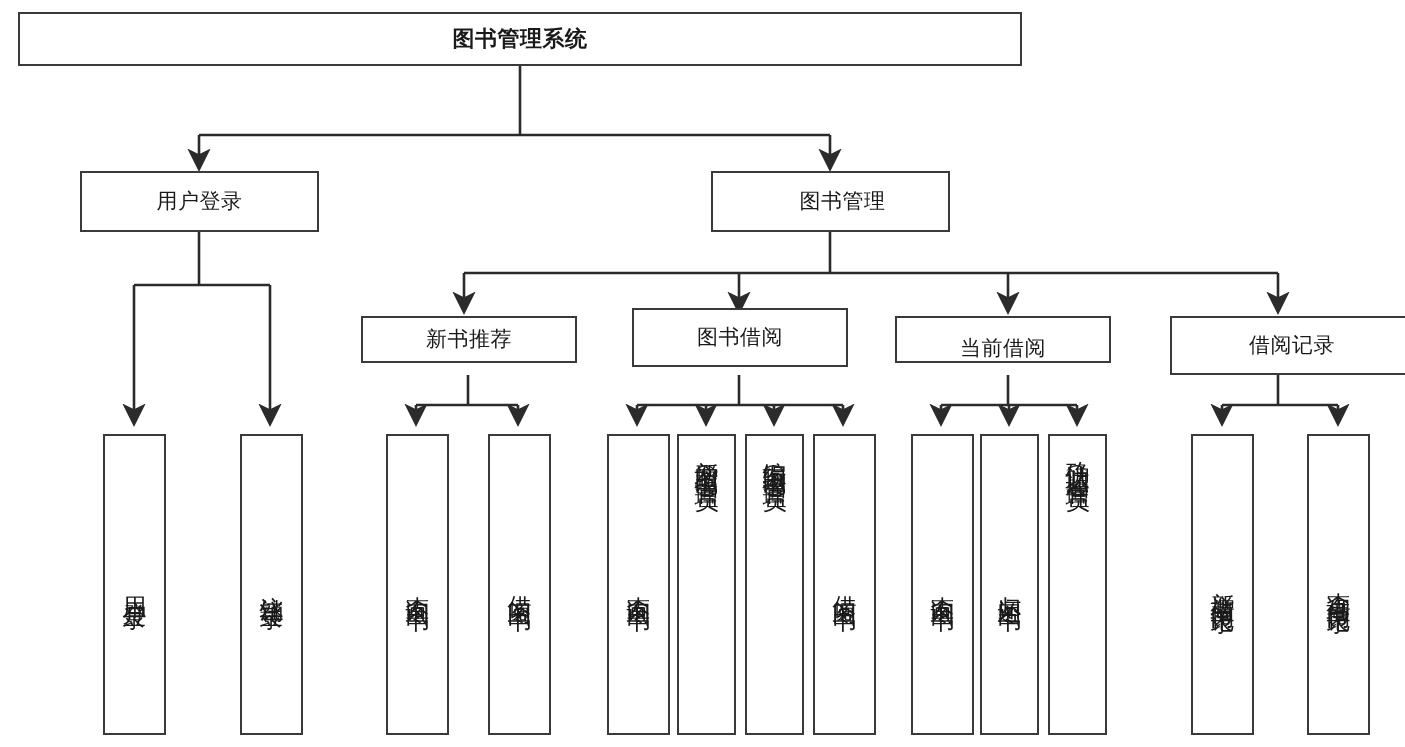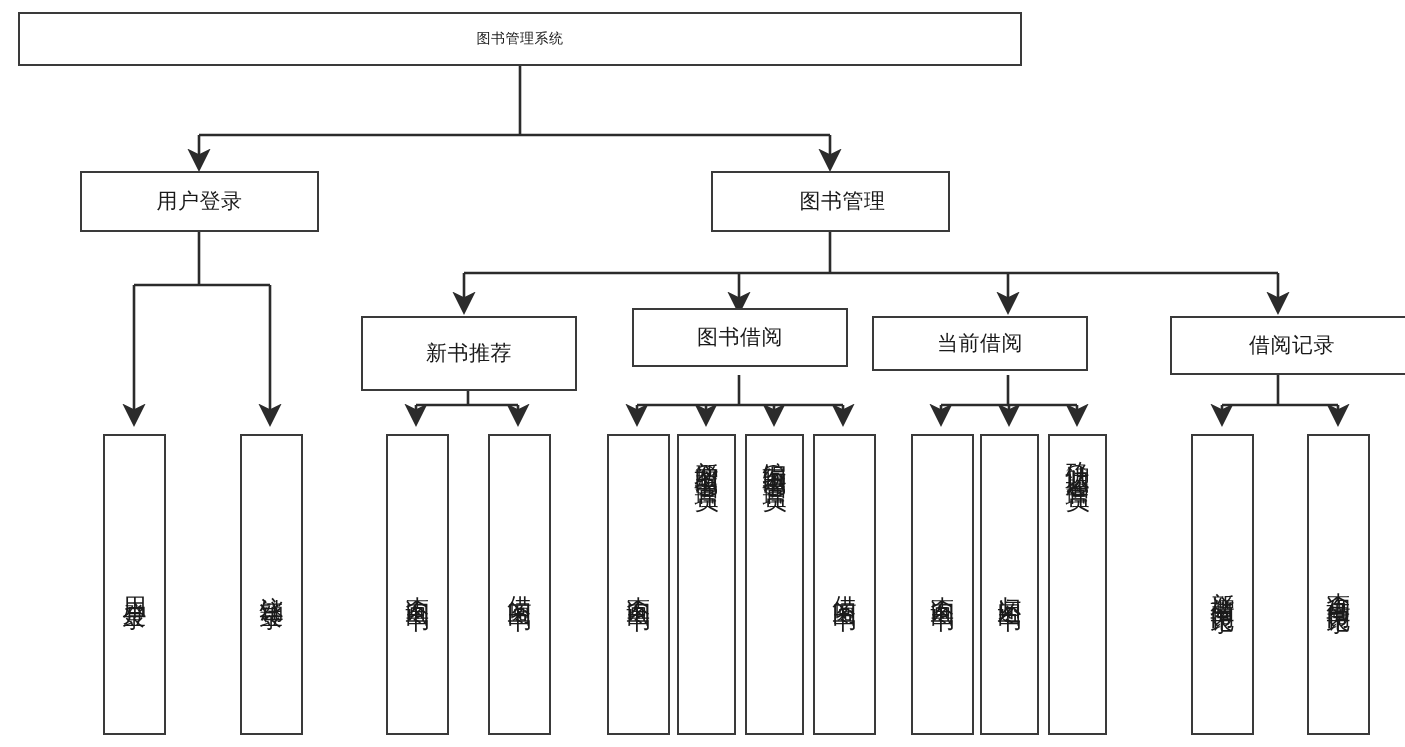--- a/index.html
+++ b/index.html
@@ -40,21 +40,22 @@
     display: block;
     text-align: center;
     letter-spacing: 0.5px;
     line-height: 1.12;
   }
   
   .node.root {
     border-width: 2px;
   }
   .node.root .node-label {
-    font-size: 14px;
+    font-size: 22px;
+    font-weight: bold;
   }
   
   .node.h-box .node-label {
     font-size: 21px;
   }
   
   .node.leaf {
     align-items: flex-start;
     justify-content: center;
     padding-top: 6px;
@@ -141,27 +142,27 @@
     <span class="node-label">图书管理系统</span>
   </div>
 
   <div class="node h-box" style="left:80px; top:171px; width:239px; height:61px;">
     <span class="node-label">用户登录</span>
   </div>
   <div class="node h-box" style="left:711px; top:171px; width:239px; height:61px;padding-left:24px;">
     <span class="node-label">图书管理</span>
   </div>
 
-  <div class="node h-box" style="left:361px; top:316px; width:216px; height:75px;">
+  <div class="node h-box" style="left:361px; top:316px; width:216px; height:47px;">
     <span class="node-label">新书推荐</span>
   </div>
   <div class="node h-box" style="left:632px; top:308px; width:216px; height:59px;">
     <span class="node-label">图书借阅</span>
   </div>
-  <div class="node h-box" style="left:872px; top:316px; width:216px; height:55px;">
+  <div class="node h-box" style="left:895px; top:316px; width:216px; height:47px;align-items:flex-end;">
     <span class="node-label">当前借阅</span>
   </div>
   <div class="node h-box" style="left:1170px; top:316px; width:244px; height:59px;">
     <span class="node-label">借阅记录</span>
   </div>
 
   <div class="node leaf centered" style="left:103px; top:434px; width:63px; height:301px;">
     <span class="node-label">用户登录</span>
   </div>
   <div class="node leaf centered" style="left:240px; top:434px; width:63px; height:301px;">

